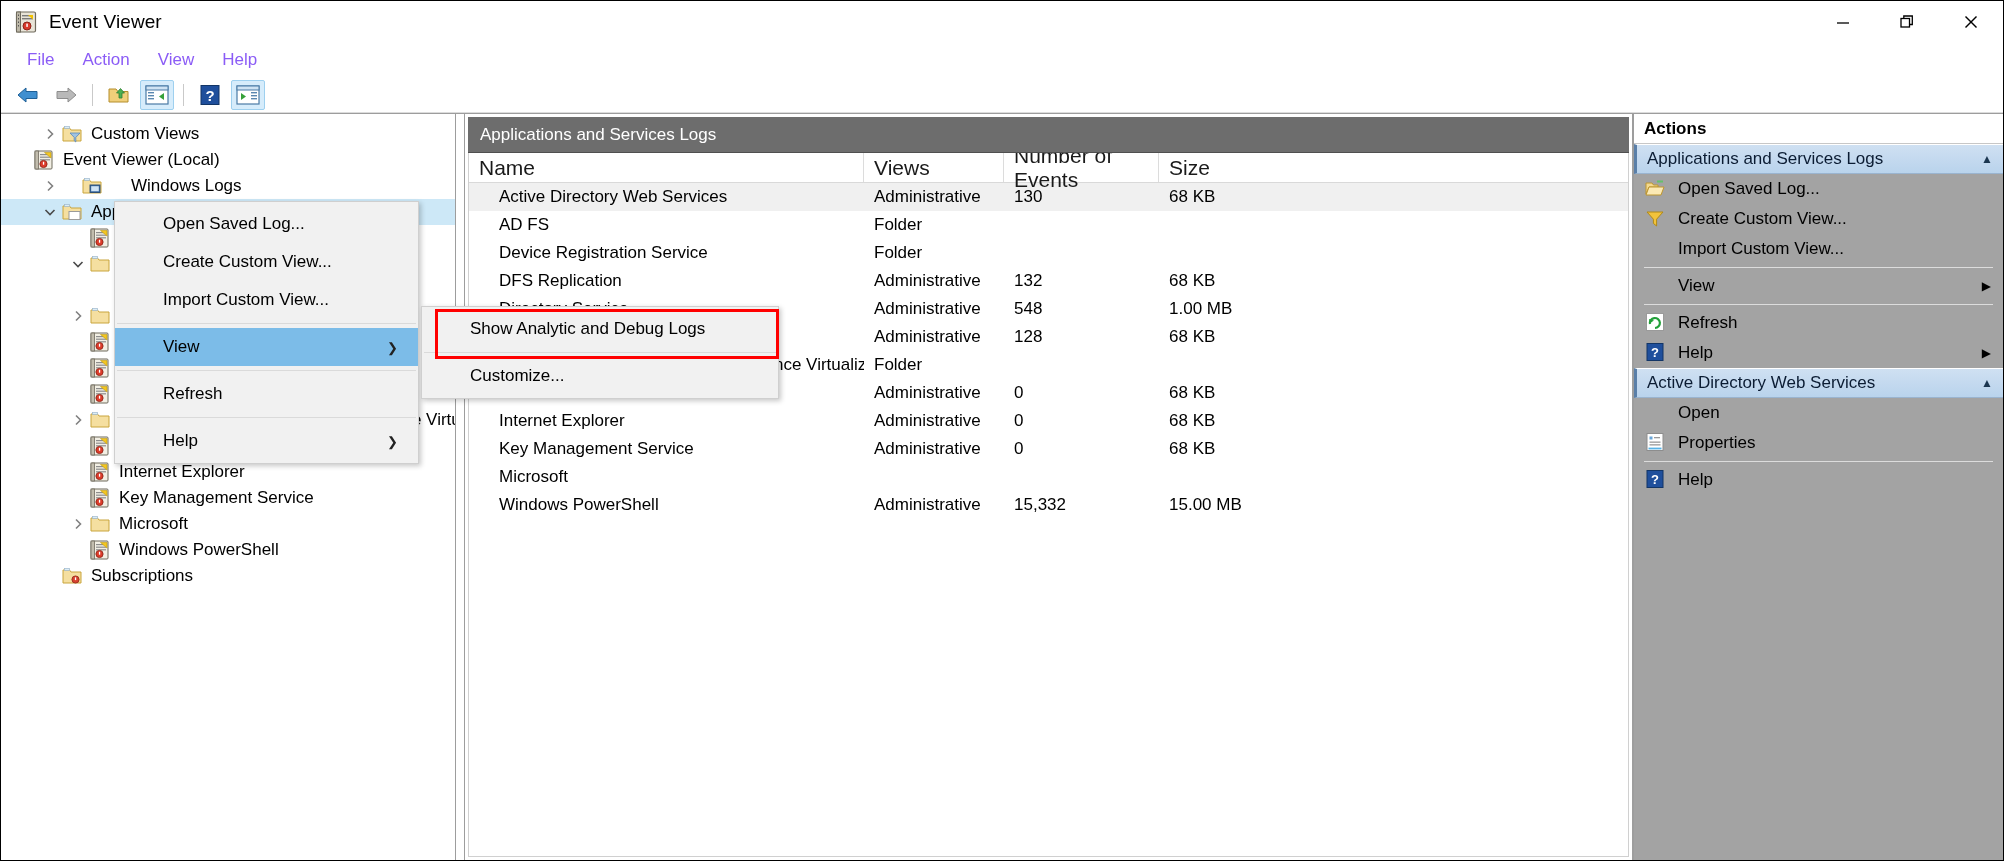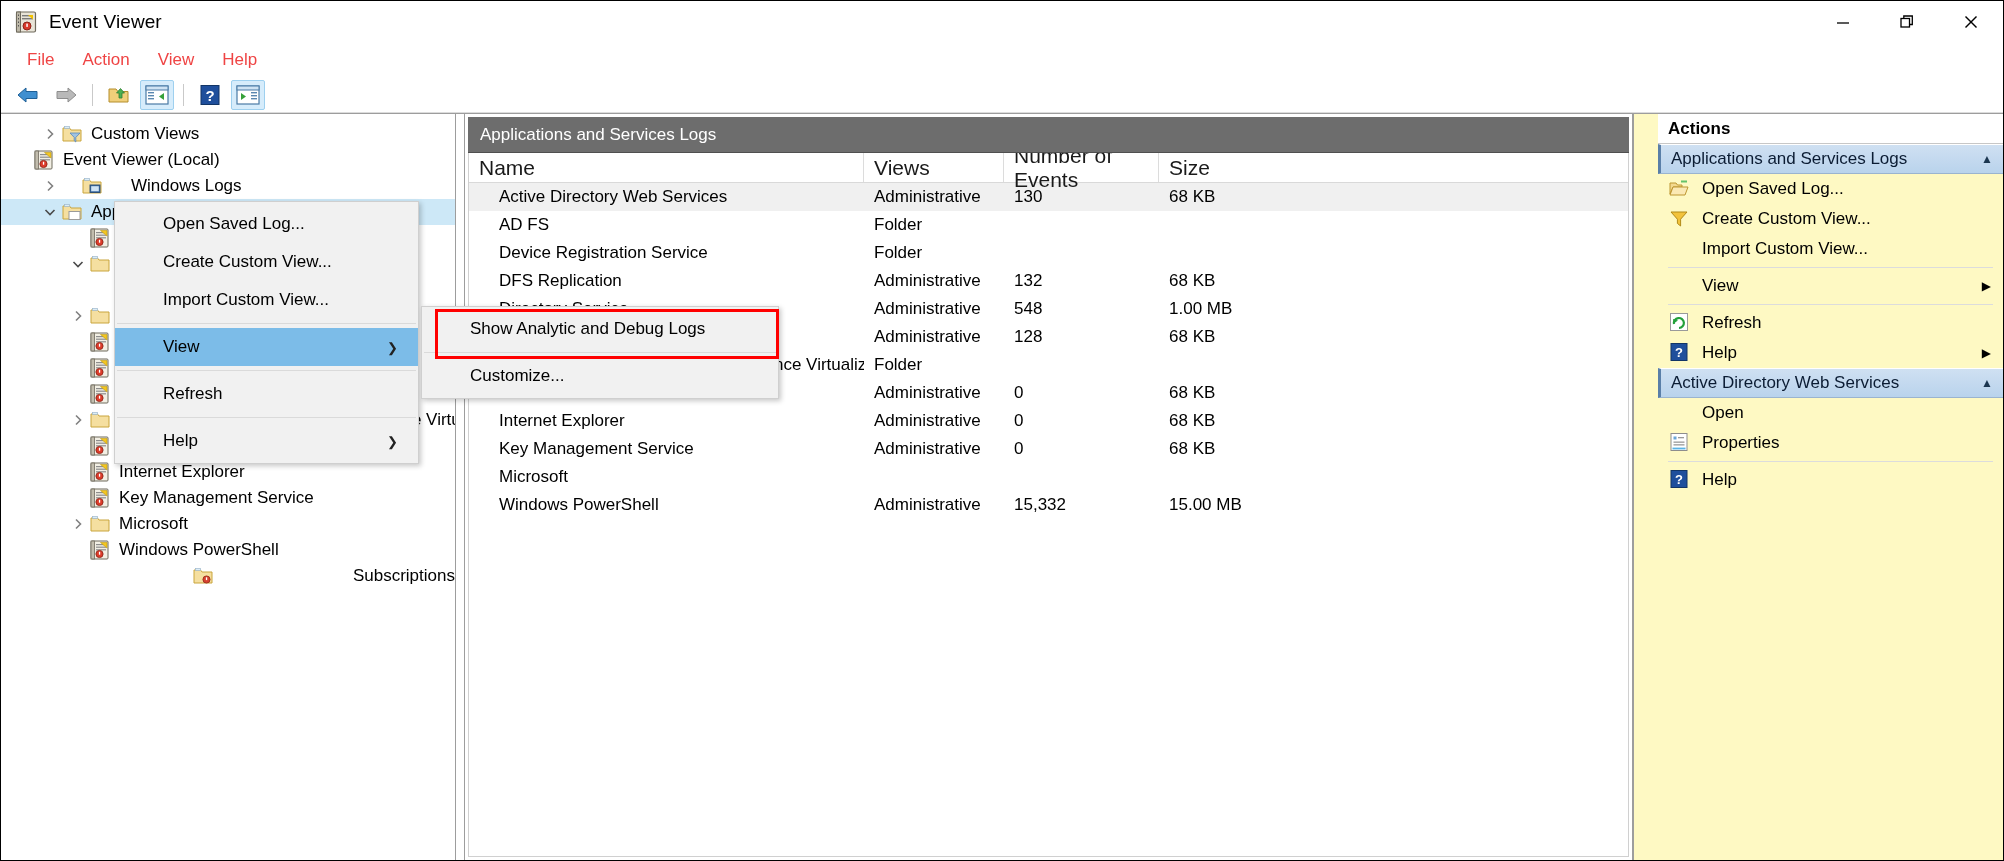--- a/index.html
+++ b/index.html
@@ -41,21 +41,21 @@
   .win-btn svg { display:block; }
 
   
   .menubar {
     height: 34px; flex: 0 0 34px;
     display: flex; align-items: center;
     background: #ffffff;
     padding-left: 12px;
   }
   .menubar .mi {
-    font-size: 17px; color: #ef4444;
+    font-size: 17px; color: #8b5cf6;
     padding: 3px 14px;
   }
 
   
   .toolbar {
     height: 36px; flex: 0 0 36px;
     display: flex; align-items: center;
     background: #ffffff;
     padding-left: 8px;
     border-bottom: 1px solid #dcdcdc;
@@ -89,24 +89,23 @@
     flex: 1 1 auto;
     background: #ffffff;
     border-left: 1px solid #9d9d9d;
     border-right: 1px solid #9d9d9d;
     display: flex; flex-direction: column;
     min-width: 0; overflow: hidden;
     position: relative;
   }
   .pane-actions {
     width: 370px; flex: 0 0 370px;
-    background: #fef9c3;
+    background: #a3a3a3;
     border-left: 1px solid #9d9d9d;
     overflow: hidden;
-    padding-left: 24px;
   }
 
   
   .tree { padding-top: 7px; font-size: 17px; color: #000; }
   .tnode {
     display: flex; align-items: center;
     height: 26px;
     padding-left: 10px;
     white-space: nowrap;
   }
@@ -523,21 +522,21 @@
                 <rect x="2" y="1" width="3.4" height="18" fill="#c2bdae" stroke="#6f6a5d" stroke-width="0.8"></rect>
                 <rect x="7" y="4" width="10" height="1.2" fill="#8d8d8d"></rect>
                 <rect x="7" y="6.6" width="10" height="1.2" fill="#8d8d8d"></rect>
                 <rect x="7" y="9.2" width="10" height="1.2" fill="#8d8d8d"></rect>
                 <polygon points="11.5,2.5 18,2.5 18,8" fill="#f3c61f" stroke="#c09a10" stroke-width="0.6"></polygon>
                 <circle cx="10.5" cy="14" r="3.6" fill="#dd3b2a" stroke="#90261a" stroke-width="0.9"></circle>
                 <rect x="9.9" y="11.8" width="1.3" height="2.9" fill="#fff"></rect>
               </svg></span>
             <span class="tlabel">Windows PowerShell</span>
           </div>
-          <div class="tnode" style="padding-left: 38px; justify-content: space-between;">
+          <div class="tnode" style="padding-left: 38px;">
             <span class="twist"></span>
             <span class="ticon"><svg width="22" height="20" viewBox="0 0 22 20">
                 <path d="M2,4 L8.5,4 L10,6 L20,6 L20,17 L2,17 Z" fill="#f5dfa0" stroke="#c9a53c" stroke-width="1"></path>
                 <rect x="3.5" y="2.5" width="5" height="2" fill="#dcedf8" stroke="#9fb8cc" stroke-width="0.7"></rect>
                 <circle cx="14.5" cy="13.5" r="3.6" fill="#d8422f" stroke="#8f2418" stroke-width="0.8"></circle>
                 <rect x="13.9" y="11.3" width="1.3" height="2.8" fill="#fff"></rect>
               </svg></span>
             <span class="tlabel">Subscriptions</span>
           </div>
         </div>

